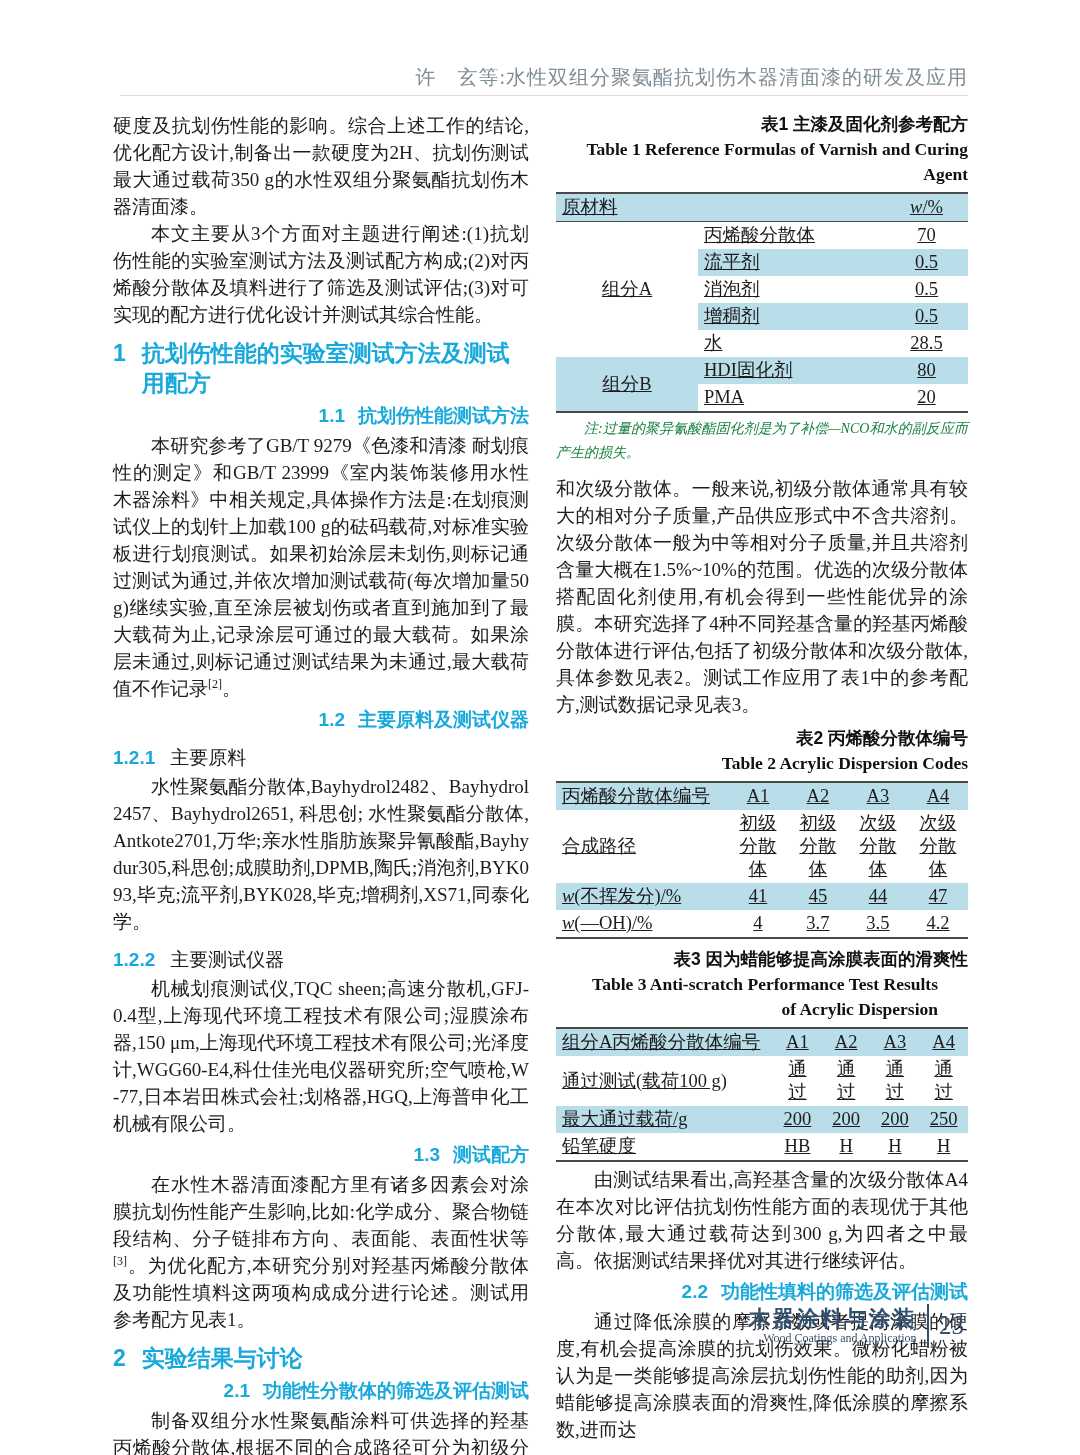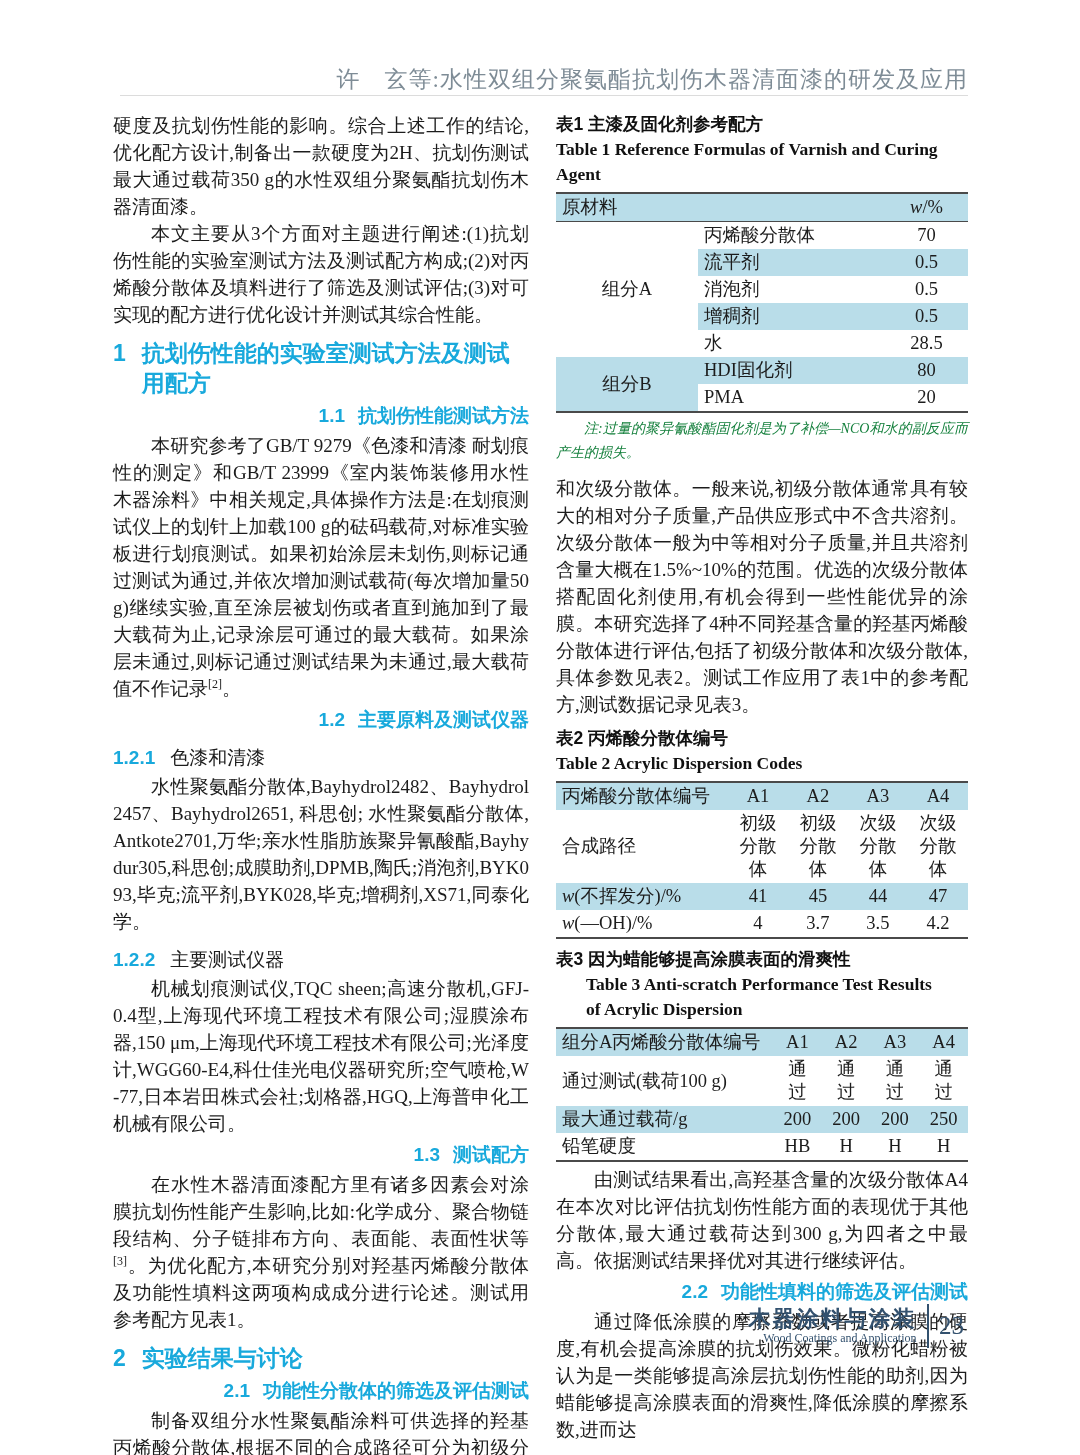--- a/index.html
+++ b/index.html
@@ -1,44 +1,44 @@
 <!DOCTYPE html>
 <html lang="zh"><head>
 <meta charset="utf-8">
 <style>
   html,body{margin:0;padding:0;background:#ffffff;}
   .page{position:relative;width:1080px;height:1455px;background:#ffffff;overflow:hidden;
         font-family:"Liberation Serif","DejaVu Serif",serif;color:#1c1c1c;}
   
-  .running{position:absolute;top:64px;right:112px;font-size:23px;color:#7e8c96;
+  .running{position:absolute;top:64px;right:112px;font-size:20px;color:#7e8c96;
            letter-spacing:1px;font-family:"Liberation Serif",serif;}
   .header-rule{position:absolute;top:95px;left:120px;width:848px;height:1px;background:#dcdcdc;}
   
   .col{position:absolute;top:112px;text-align:justify;}
   .col-left{left:113px;width:416px;}
   .col-right{left:556px;width:412px;}
   p.body{margin:0;font-size:19px;line-height:27px;text-indent:2em;word-break:break-all;}
   p.body.noindent{text-indent:0;}
   sup{font-size:12px;line-height:0;}
   
   .h-main{display:flex;gap:16px;color:#18a9dc;font-family:"Liberation Sans","DejaVu Sans",sans-serif;
           font-weight:bold;font-size:23px;line-height:30px;margin:10px 0 4px;text-align:left;}
   .h-sub{display:flex;gap:13px;color:#18a9dc;font-family:"Liberation Sans","DejaVu Sans",sans-serif;
          font-weight:bold;font-size:19px;line-height:26px;margin:5px 0 3px;text-align:left;justify-content:flex-end;}
   .h-sub3{display:flex;gap:15px;font-size:19px;line-height:26px;margin:12px 0 2px;text-align:left;}
   .h-sub3 .num{color:#18a9dc;font-family:"Liberation Sans","DejaVu Sans",sans-serif;font-weight:bold;}
   .h-sub3 .txt{color:#1c1c1c;font-family:"Liberation Serif",serif;}
   
-  .tcap-zh{text-align:left;font-family:"Liberation Sans","DejaVu Sans",sans-serif;font-weight:bold;
+  .tcap-zh{text-align:right;font-family:"Liberation Sans","DejaVu Sans",sans-serif;font-weight:bold;
            font-size:17.5px;line-height:25px;margin-top:8px;color:#111;}
-  .tcap-en{text-align:left;font-family:"Liberation Serif",serif;font-weight:bold;
+  .tcap-en{text-align:right;font-family:"Liberation Serif",serif;font-weight:bold;
            font-size:17.5px;line-height:25px;margin-bottom:5px;color:#111;}
   
   table{width:100%;border-collapse:collapse;font-size:18.5px;font-family:"Liberation Serif",serif;
-        border-top:2px solid #4a4a4a;border-bottom:2px solid #4a4a4a;margin-bottom:4px;}
+        border-top:2px solid #4a4a4a;border-bottom:2px solid #4a4a4a;margin-bottom:4px;text-decoration:underline;}
   td,th{padding:2px 6px;line-height:23px;font-weight:normal;vertical-align:middle;}
   .stripe{background:#b9dde9;}
   .t1 thead th{border-bottom:1.5px solid #4a4a4a;}
   .t1 .grp{text-align:center;width:130px;}
   .t1 .mat{text-align:left;width:175px;}
   .t1 .val{text-align:center;}
   .t23 .lbl{text-align:left;}
   .t23 .val{text-align:center;}
   .pre{white-space:pre-line;}
   .note{font-size:14px;line-height:24px;color:#15803d;font-style:italic;text-indent:2em;
@@ -77,21 +77,21 @@
 
     <p class="body"><span>本研究参考了GB/T 9279《色漆和清漆  耐划痕性的测定》和GB/T 23999《室内装饰装修用水性木器涂料》中相关规定,具体操作方法是:在划痕测试仪上的划针上加载100 g的砝码载荷,对标准实验板进行划痕测试。如果初始涂层未划伤,则标记通过测试为通过,并依次增加测试载荷(每次增加量50 g)继续实验,直至涂层被划伤或者直到施加到了最大载荷为止,记录涂层可通过的最大载荷。如果涂层未通过,则标记通过测试结果为未通过,最大载荷值不作记录</span><sup>[2]</sup><span>。</span></p>
 
     <div class="h-sub">
       <span class="num">1.2</span>
       <span class="txt">主要原料及测试仪器</span>
     </div>
 
     <div class="h-sub3">
       <span class="num">1.2.1</span>
-      <span class="txt">色漆和清漆</span>
+      <span class="txt">主要原料</span>
     </div>
 
     <p class="body">水性聚氨酯分散体,Bayhydrol2482、Bayhydrol2457、Bayhydrol2651, 科思创; 水性聚氨酯分散体,Antkote2701,万华;亲水性脂肪族聚异氰酸酯,Bayhydur305,科思创;成膜助剂,DPMB,陶氏;消泡剂,BYK093,毕克;流平剂,BYK028,毕克;增稠剂,XS71,同泰化学。</p>
 
     <div class="h-sub3">
       <span class="num">1.2.2</span>
       <span class="txt">主要测试仪器</span>
     </div>
 
     <p class="body">机械划痕测试仪,TQC sheen;高速分散机,GFJ-0.4型,上海现代环境工程技术有限公司;湿膜涂布器,150 μm,上海现代环境工程技术有限公司;光泽度计,WGG60-E4,科仕佳光电仪器研究所;空气喷枪,W-77,日本岩田株式会社;划格器,HGQ,上海普申化工机械有限公司。</p>

